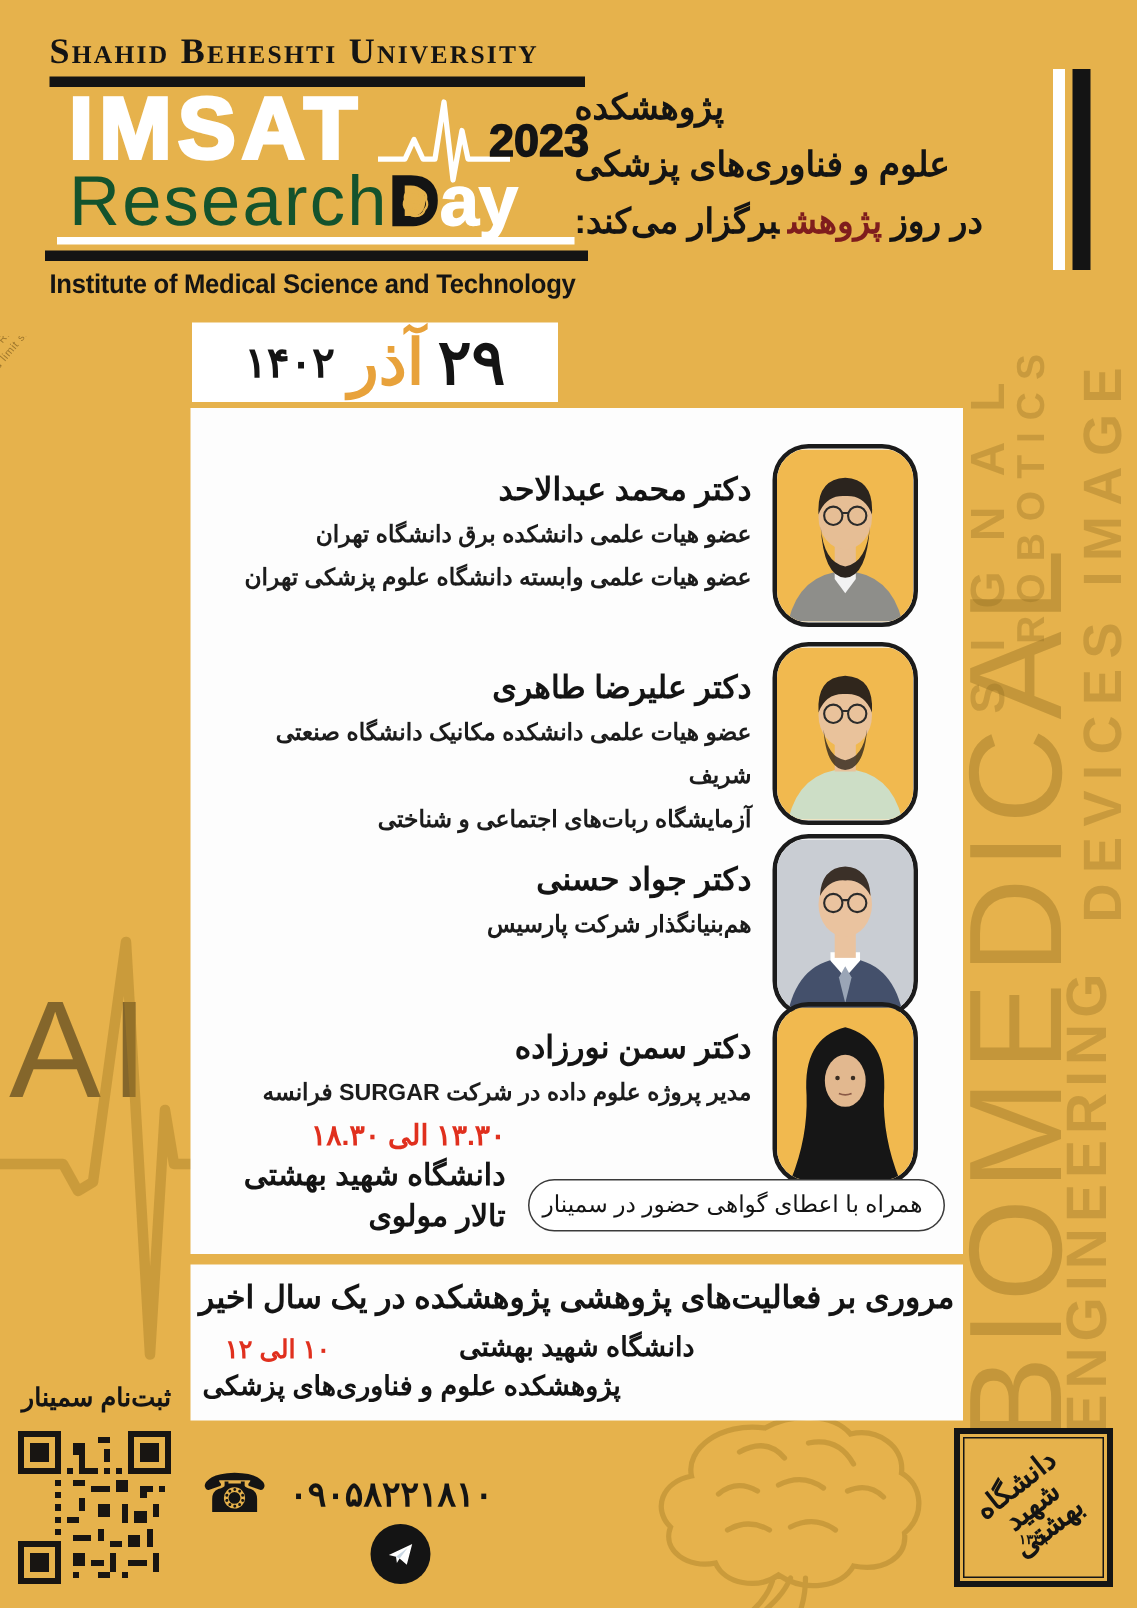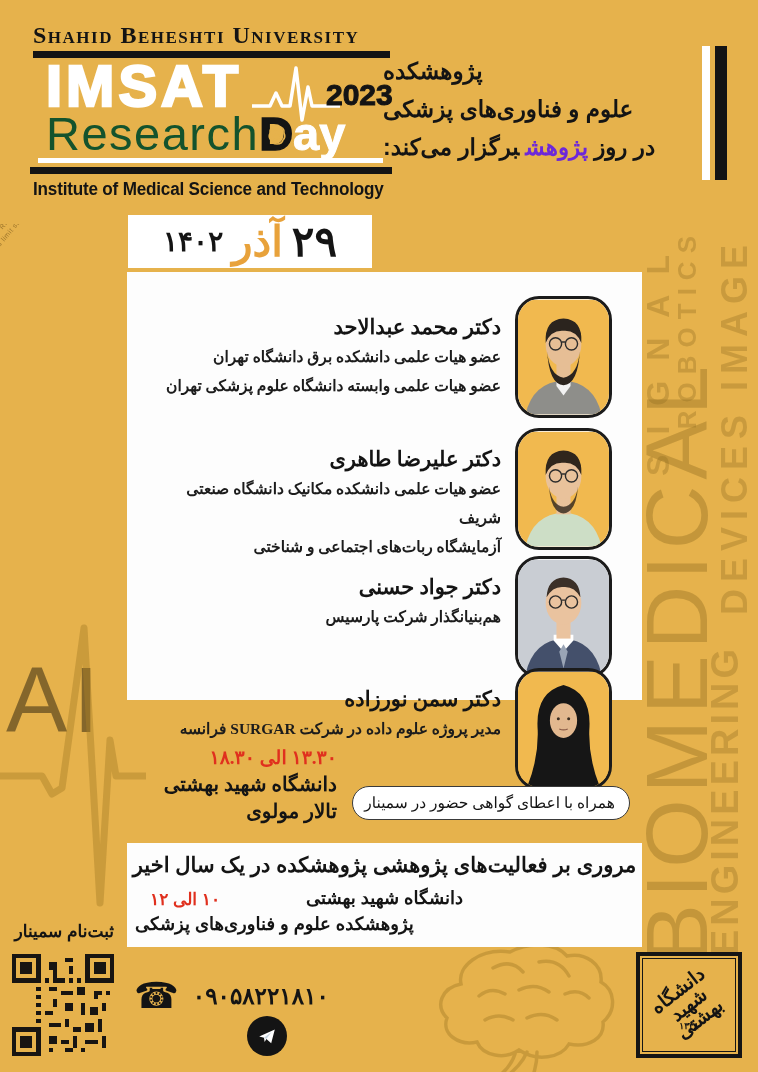--- a/index.html
+++ b/index.html
@@ -37,31 +37,31 @@
   .research-row .blk{font-weight:400; letter-spacing:1.5px; color:#14532d;}
   .research-row .dd{font-weight:800; -webkit-text-stroke:1.5px #141414; position:relative;}
   .research-row .wht{font-weight:600; color:#fff; -webkit-text-stroke:1px #fff;}
   .d-brain{position:absolute; left:7px; top:16px; z-index:3;}
   .inst{left:33px; top:179px; font-size:18px; font-weight:600; letter-spacing:-.2px;
     transform:scaleX(.95); transform-origin:left; z-index:2; white-space:nowrap;}
   
   .ann{left:380px; top:52px; width:318px; direction:rtl; text-align:left; z-index:2;}
   .ann div{font-size:23px; font-weight:bold; line-height:38px; white-space:nowrap;}
   .ann span{padding:0 3px;}
-  .ann .hl{color:#6d28d9;}
+  .ann .hl{color:#7f1d1d;}
   .bar{position:absolute; z-index:2;}
   
   .date-badge{left:128px; top:215px; width:244px; height:53px; background:#fff; z-index:2;
     display:flex; flex-direction:row-reverse; align-items:center; justify-content:center; gap:9px;}
   .date-badge .d{font-size:42px; font-weight:800;}
   .date-badge .m{font-size:42px; font-weight:800; color:#E8A23B;}
   .date-badge .y{font-size:28px; font-weight:800;}
   
   .card{position:absolute; background:#FDFDFD; z-index:2;}
-  .card-main{left:127px; top:272px; width:515px; height:428px;font-family:Liberation Serif, serif;}
+  .card-main{left:127px; top:272px; width:515px; height:564px;}
   .card-bottom{left:127px; top:843px; width:515px; height:104px;}
   .spk{position:absolute; right:30px; display:flex; direction:rtl; gap:14px; align-items:flex-start;}
   .photo{width:97px; height:122px; border:3px solid #1b1b1b; border-radius:24px;
     overflow:hidden; flex-shrink:0; box-sizing:border-box;}
   .photo svg{display:block; width:100%; height:100%;}
   .spk-text{direction:rtl; text-align:right; margin-top:16px; max-width:360px;}
   .spk-name{font-size:21px; font-weight:bold; line-height:30px;}
   .spk-line{font-size:15.5px; font-weight:bold; line-height:29px; color:#1c1c1c;}
   .sched{position:absolute; left:10px; top:472px; direction:rtl; text-align:right; width:200px;}
   .sched .t{color:#E0301E; font-size:19px; font-weight:bold; line-height:27px; direction:rtl;}

